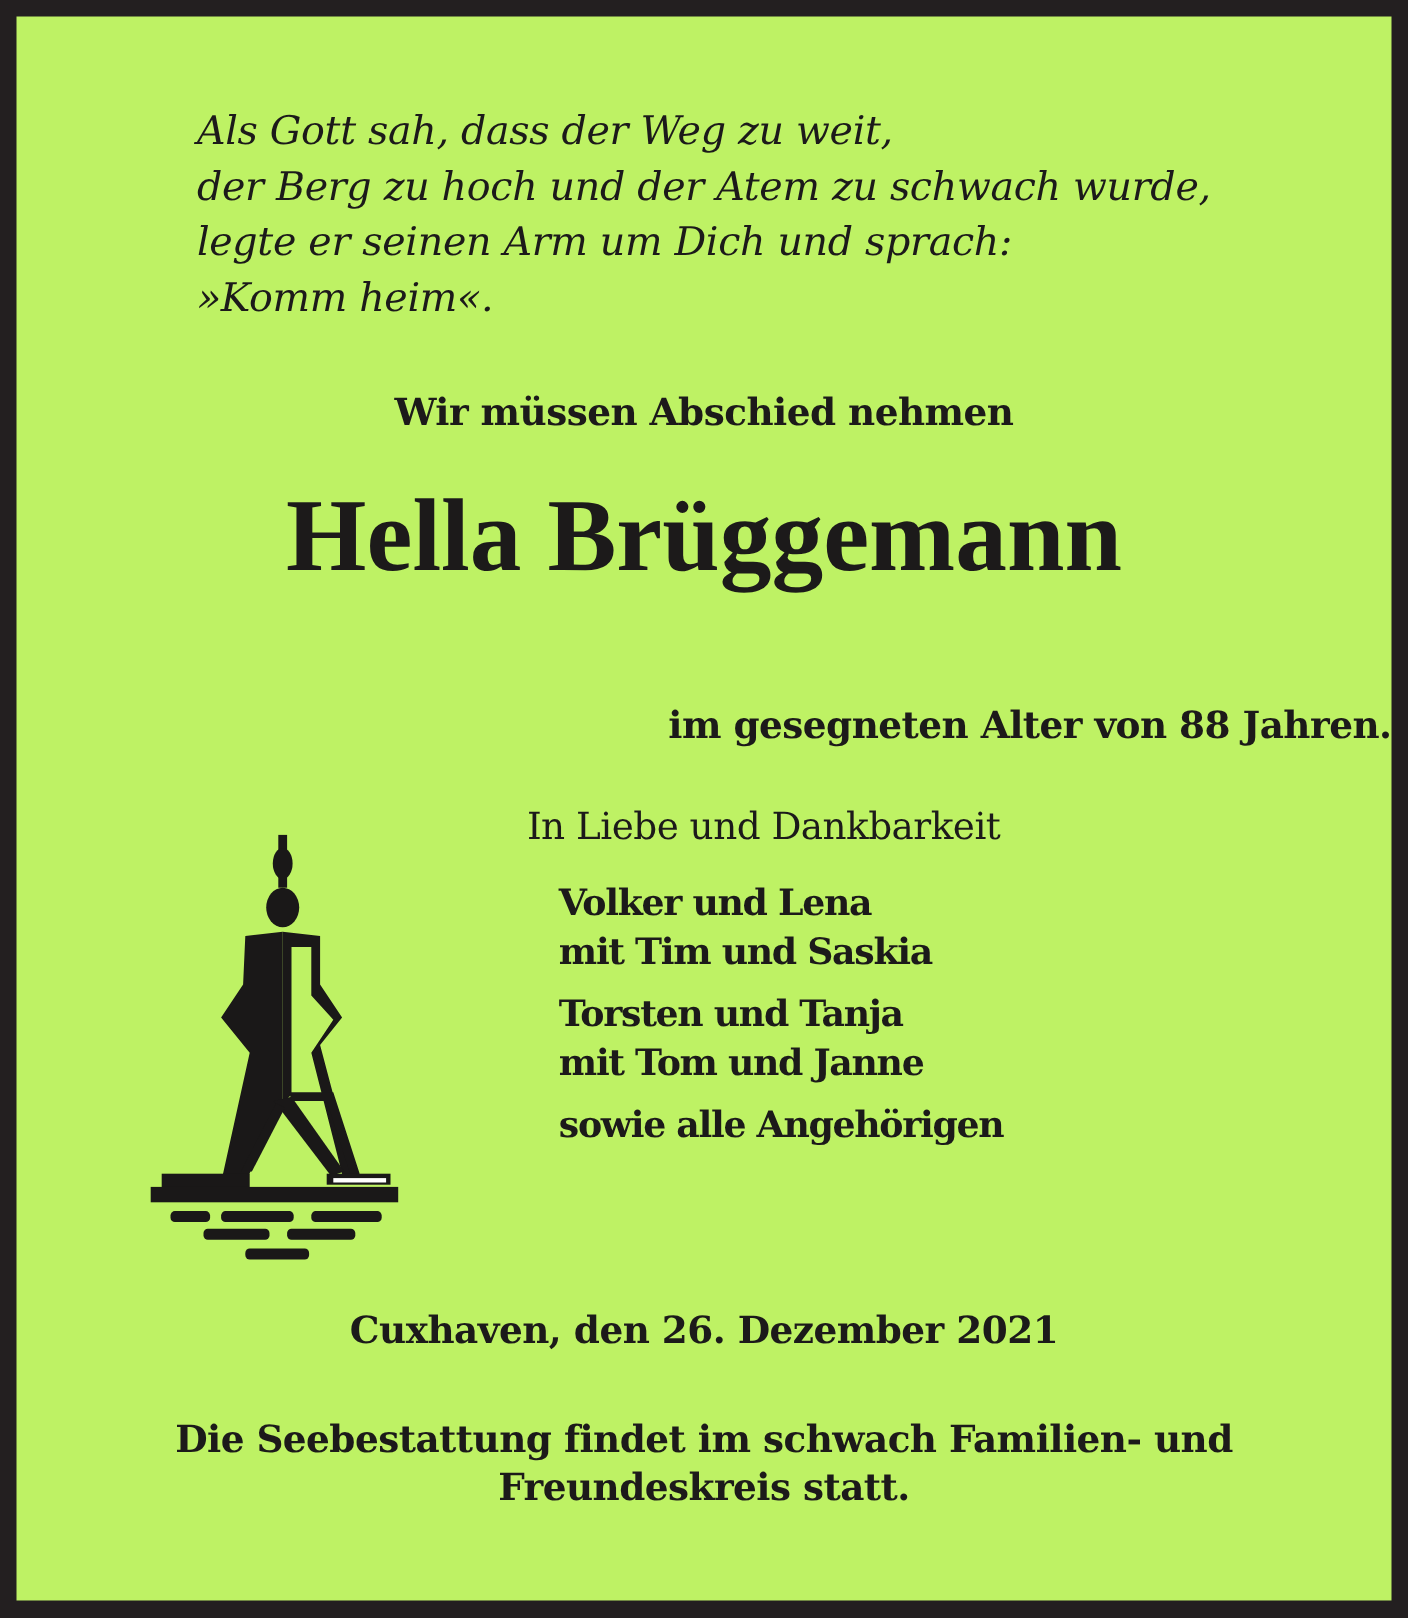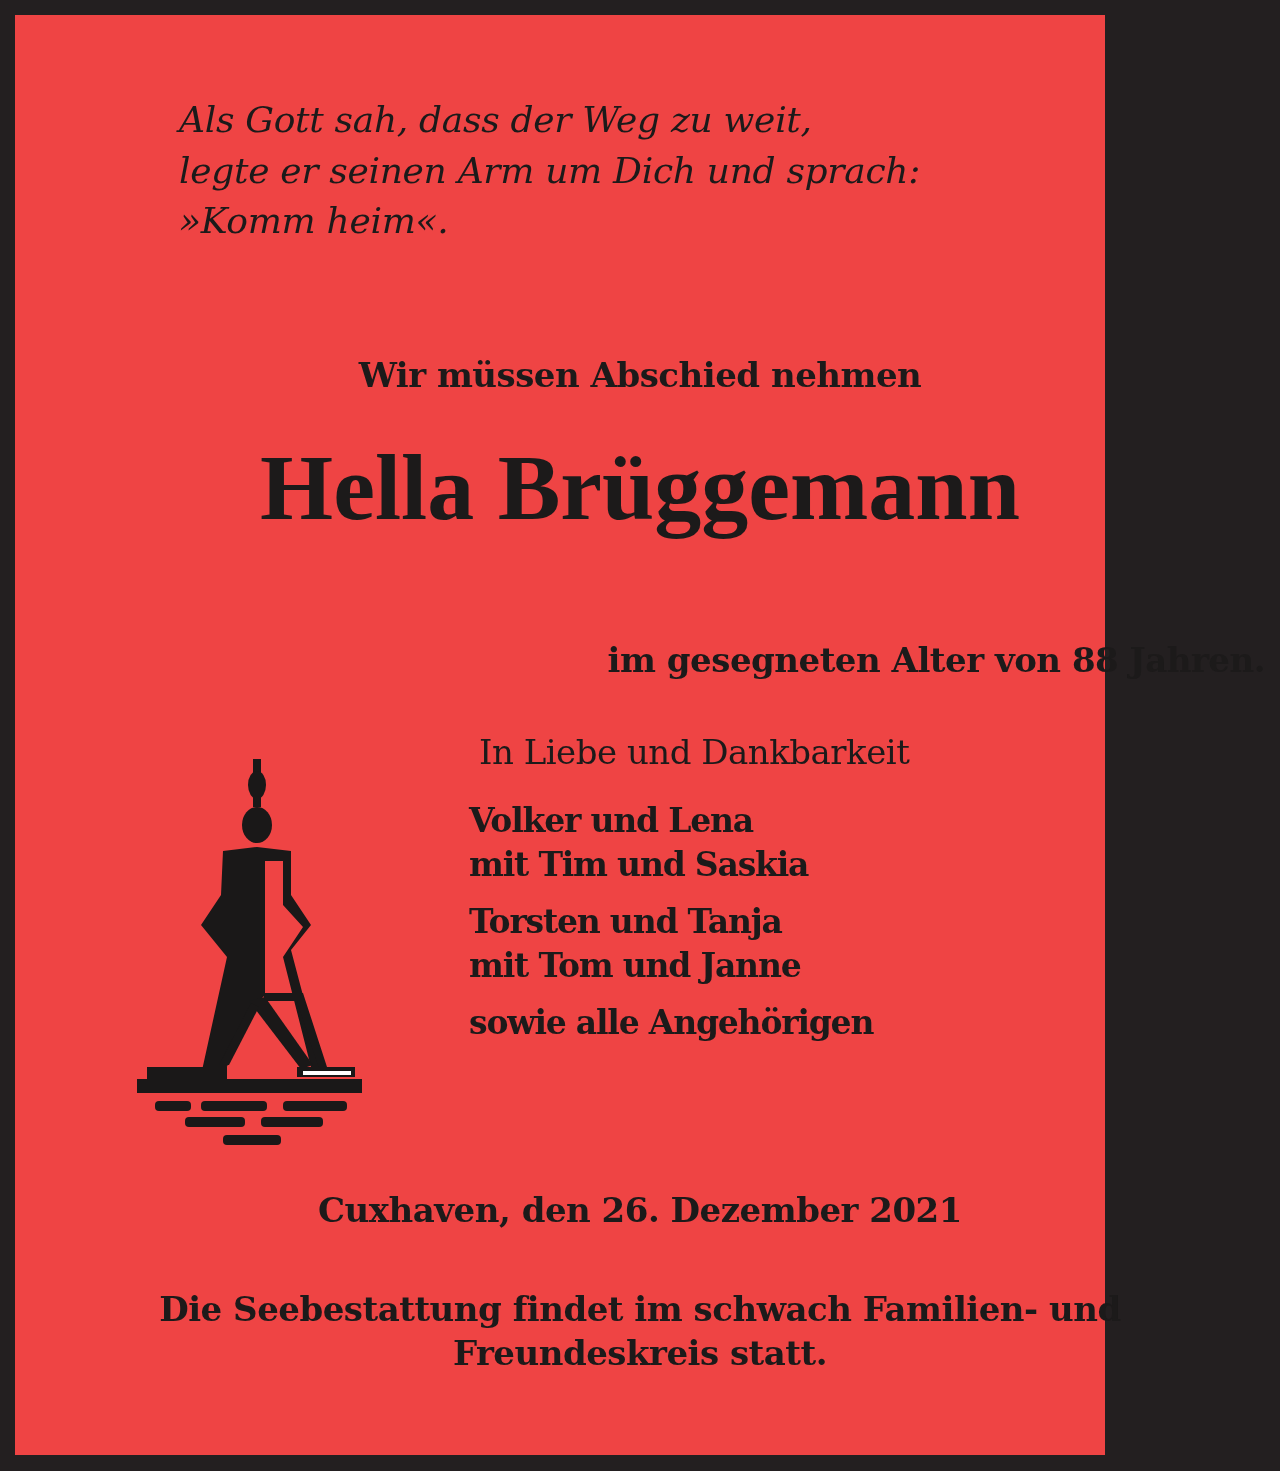--- a/index.html
+++ b/index.html
@@ -1,41 +1,42 @@
 <!DOCTYPE html>
 <html><head>
 <meta charset="utf-8">
 <style>
   html, body { margin: 0; padding: 0; }
   body { width: 1280px; height: 1471px; background: #231f20; position: relative; overflow: hidden; }
-  .page { position: absolute; left: 15px; top: 15px; width: 1090px; height: 1440px; background: #ef4444; }
+  .page { position: absolute; left: 15px; top: 15px; width: 1250px; height: 1440px; background: #bef264; }
   .serif { font-family: "DejaVu Serif", "Liberation Serif", serif; color: #1c1a1a; }
   .abs { position: absolute; white-space: nowrap; }
   .poem { left: 164px; top: 80px; font-style: italic; font-size: 36px; line-height: 50.5px; letter-spacing: -0.3px; }
   .poem div { white-space: nowrap; }
   .center { left: 0; width: 1250px; text-align: center; font-weight: bold; }
   .intro { top: 340px; font-size: 34px; letter-spacing: -0.5px; }
   .name { top: 418px; font-family: "Liberation Serif", "DejaVu Serif", serif; font-weight: bold; font-size: 94px; letter-spacing: 0px; }
   .born { top: 552px; font-size: 34px; letter-spacing: -0.5px; }
   .age { top: 625px; font-size: 34px; letter-spacing: -0.5px; text-align: right; }
   .thanks { left: 464px; top: 717px; font-size: 34px; letter-spacing: -0.5px; text-align: right; }
   .family { left: 454px; top: 784px; font-family: "DejaVu Serif", serif; font-weight: bold; font-size: 33px; letter-spacing: -1.2px; line-height: 44px; }
-  .fam-group { margin-bottom: 13px; }
+  .fam-group { margin-bottom: 13px; margin-left: 39px; }
   .fam-group div { white-space: nowrap; }
   .place { top: 1175px; font-size: 34px; letter-spacing: -0.5px; }
   .note { top: 1272px; font-size: 34px; line-height: 44px; letter-spacing: -0.5px; }
   .logo { position: absolute; left: 112px; top: 730px; width: 240px; height: 405px; }
 </style>
 </head>
 <body>
 
 <div class="page">
 
   <div class="abs serif poem">
     <div>Als Gott sah, dass der Weg zu weit,</div>
+    <div>der Berg zu hoch und der Atem zu schwach wurde,</div>
     <div>legte er seinen Arm um Dich und sprach:</div>
     <div>»Komm heim«.</div>
   </div>
 
   <div class="abs serif center intro">Wir müssen Abschied nehmen</div>
 
   <div class="abs serif center name">Hella Brüggemann</div>
 
 
   <div class="abs serif center age">im gesegneten Alter von 88 Jahren.</div>

